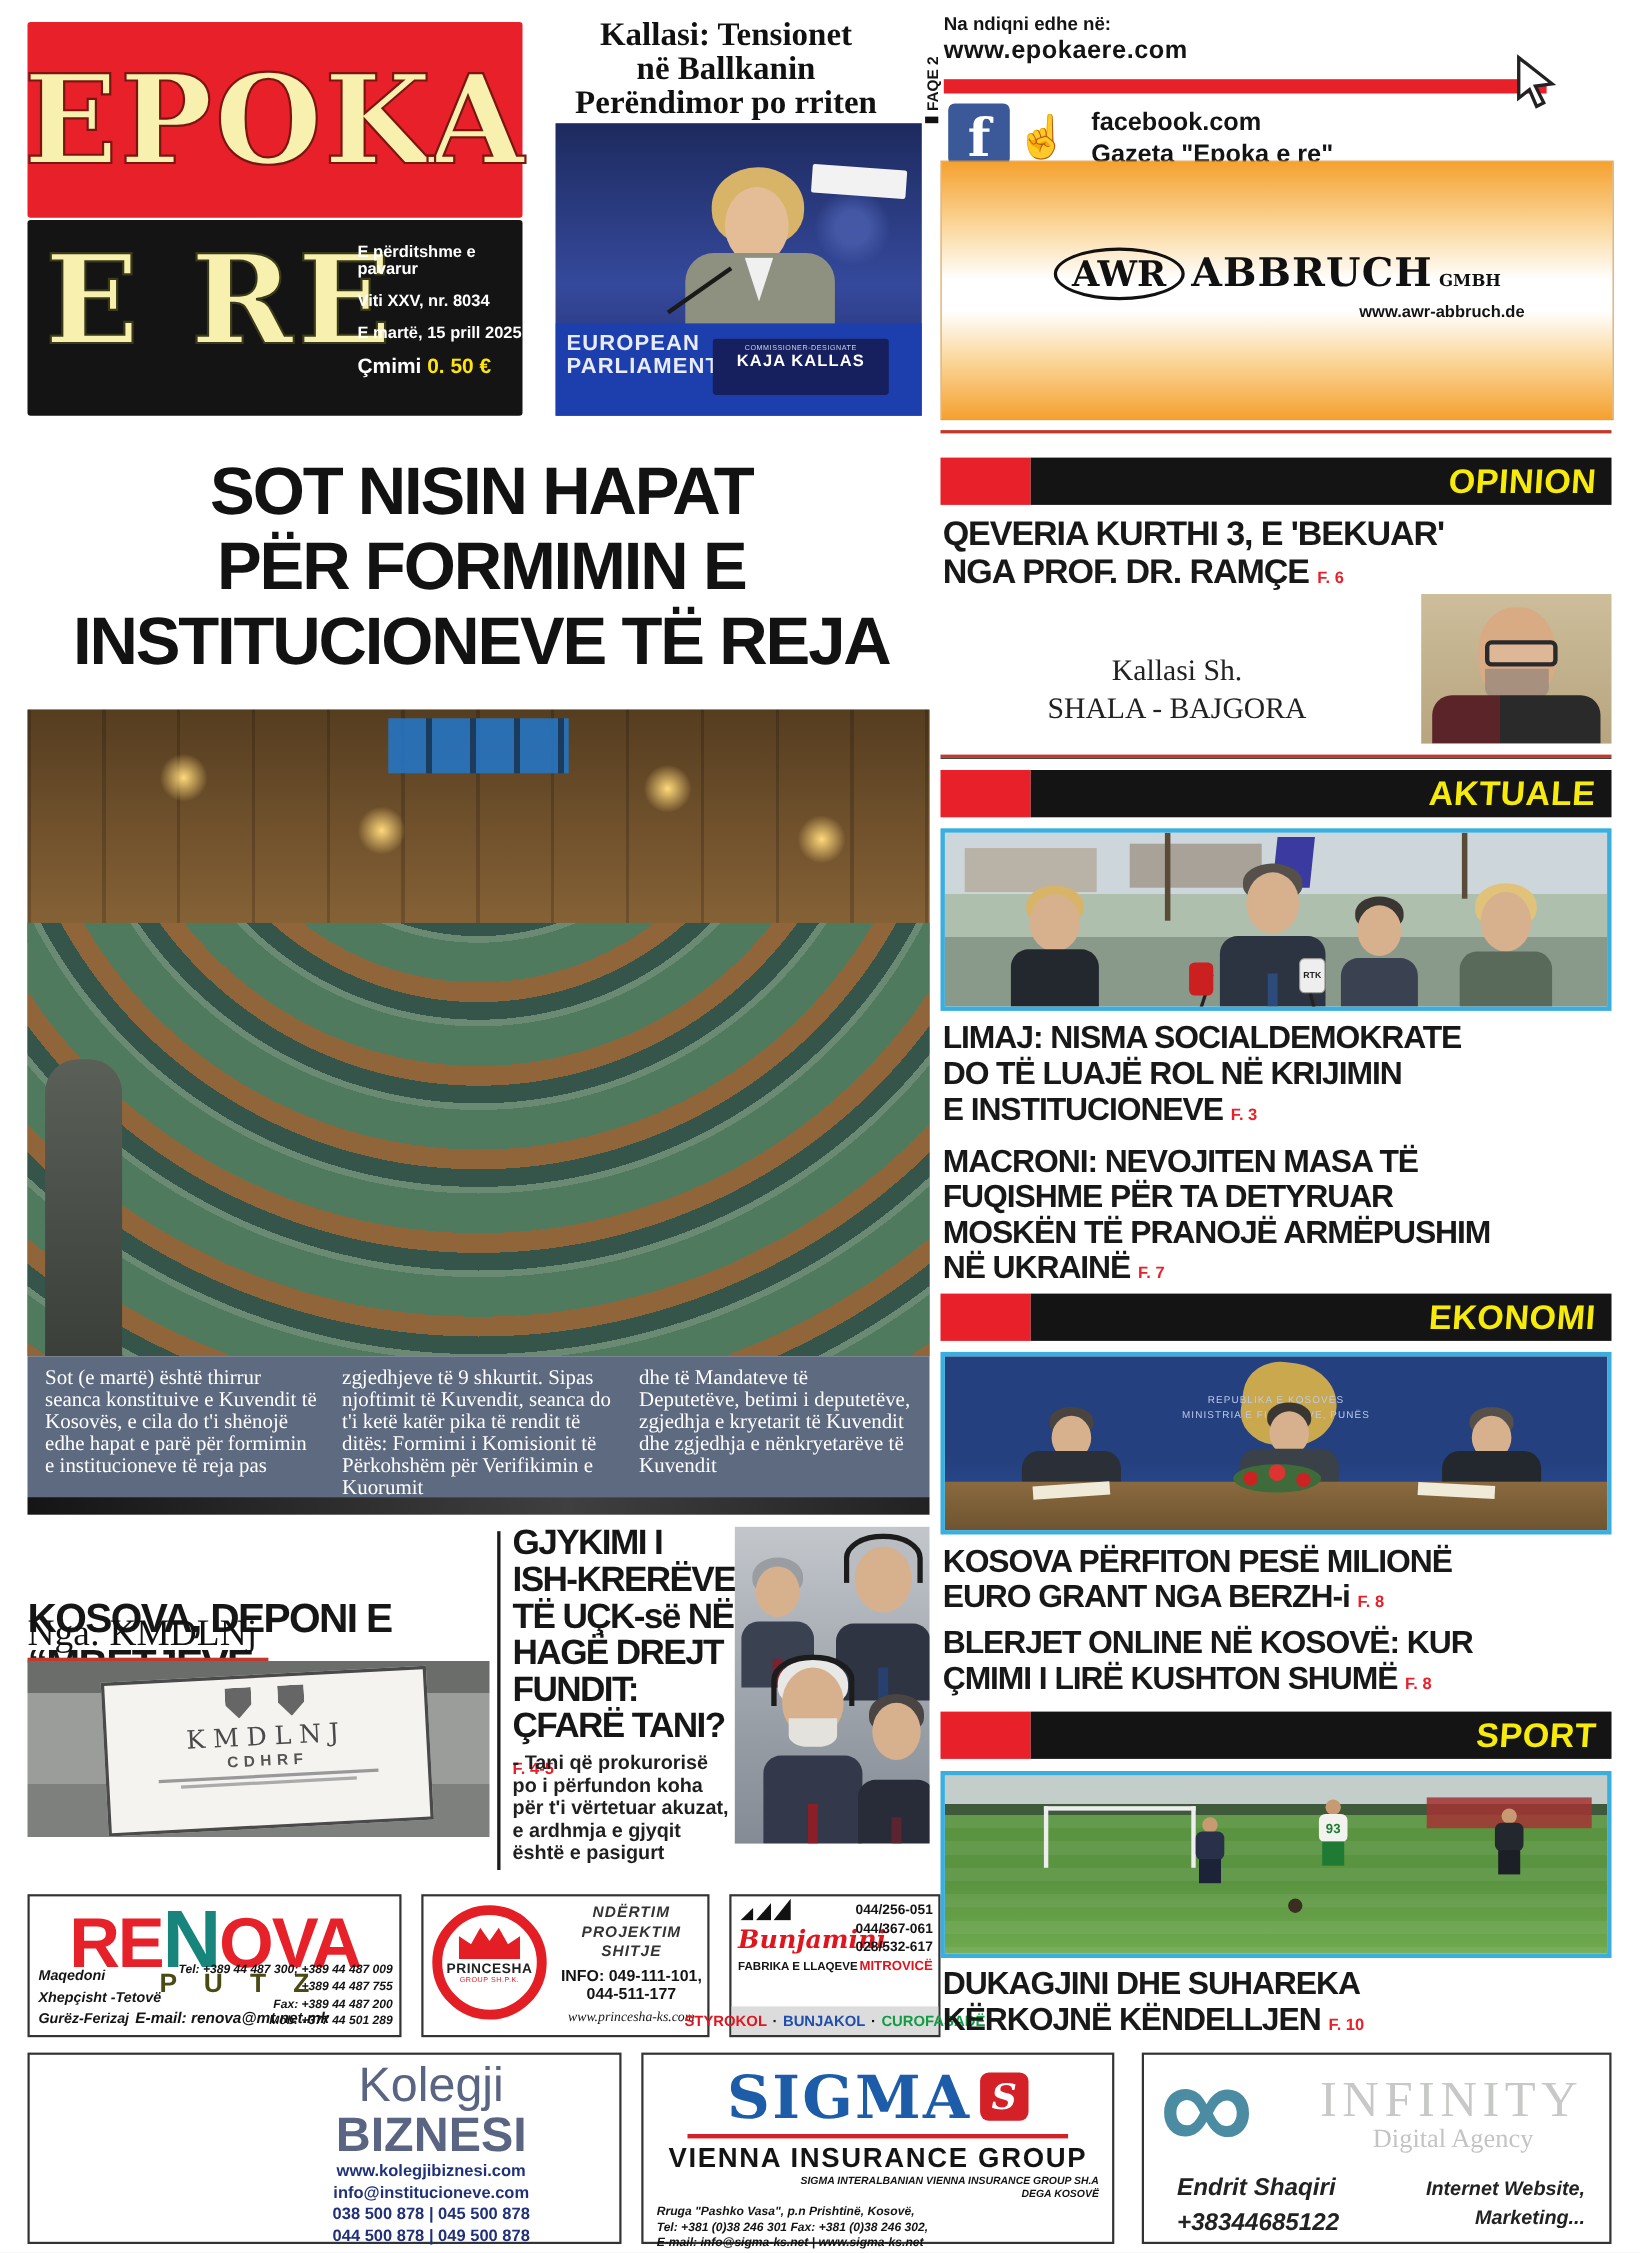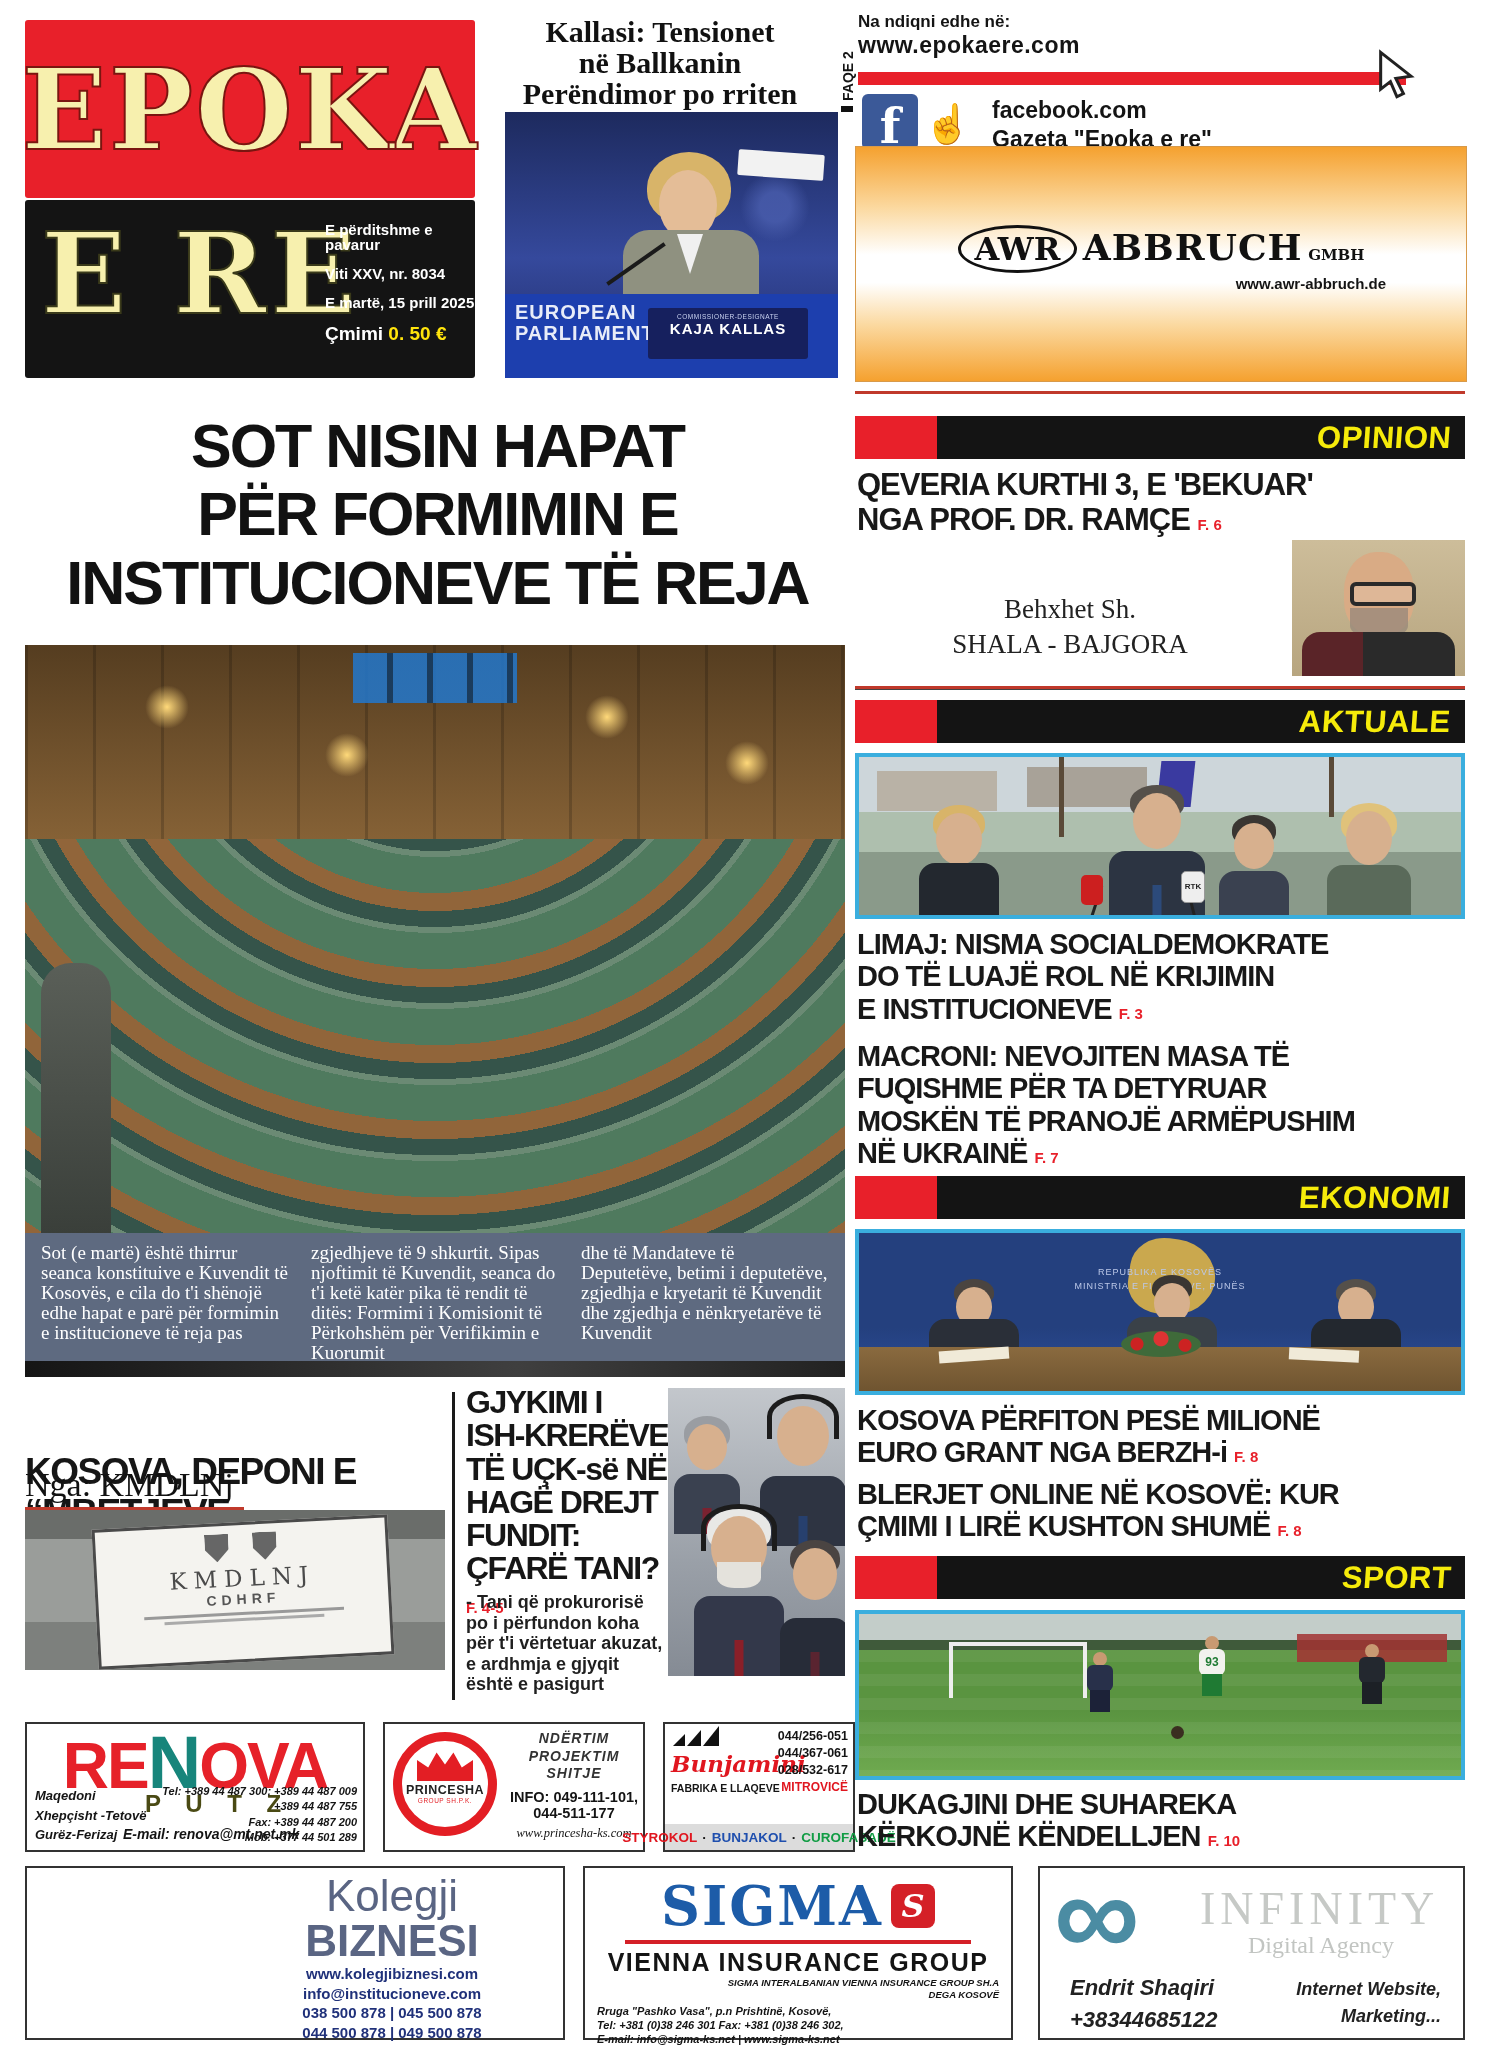--- a/index.html
+++ b/index.html
@@ -443,21 +443,21 @@
     <div class="r"></div>
     <div class="b">
         <span class="lbl">OPINION</span>
       </div>
   </div>
   <div class="sbh" style="top:468px;">
     <span>QEVERIA KURTHI 3, E 'BEKUAR'</span><br>
     <span>NGA PROF. DR. RAMÇE</span> <span class="pref">F. 6</span>
   </div>
   <div class="abs" id="author-names">
-    <div>Behxhet Sh.</div>
+    <div>Kallasi Sh.</div>
     <div>SHALA - BAJGORA</div>
   </div>
   <div class="abs" id="author-photo">
     <div class="hd"></div>
     <div class="beard"></div>
     <div class="gl"></div>
     <div class="bd"></div>
   </div>
   <div class="abs" id="divider2"></div>
 

